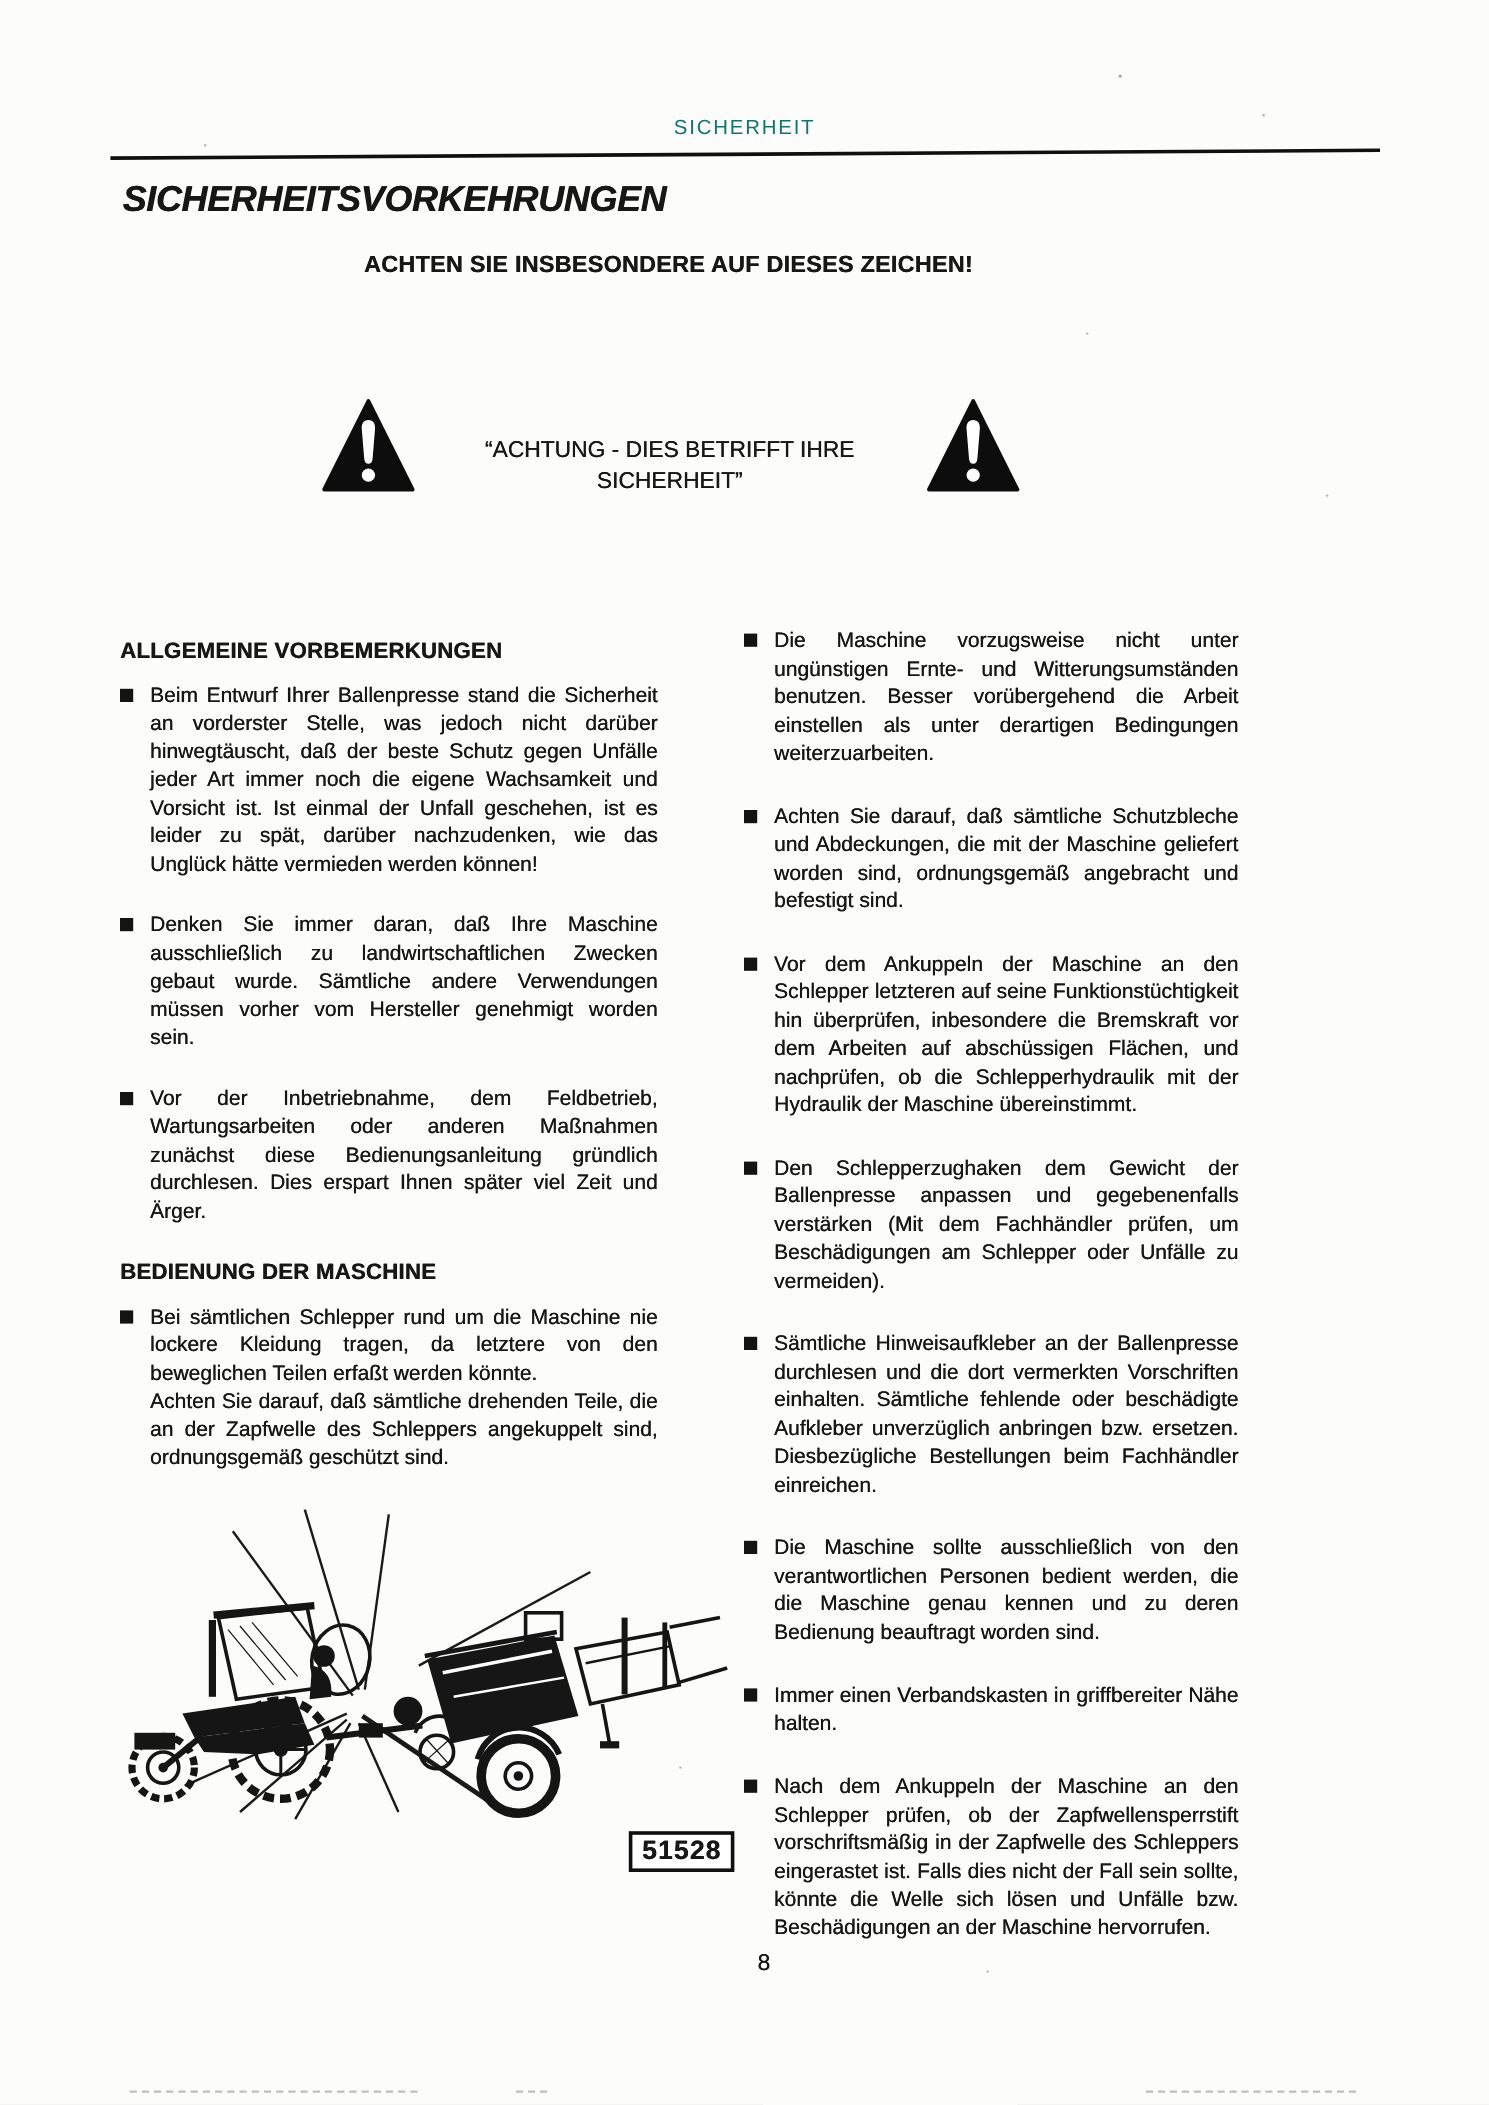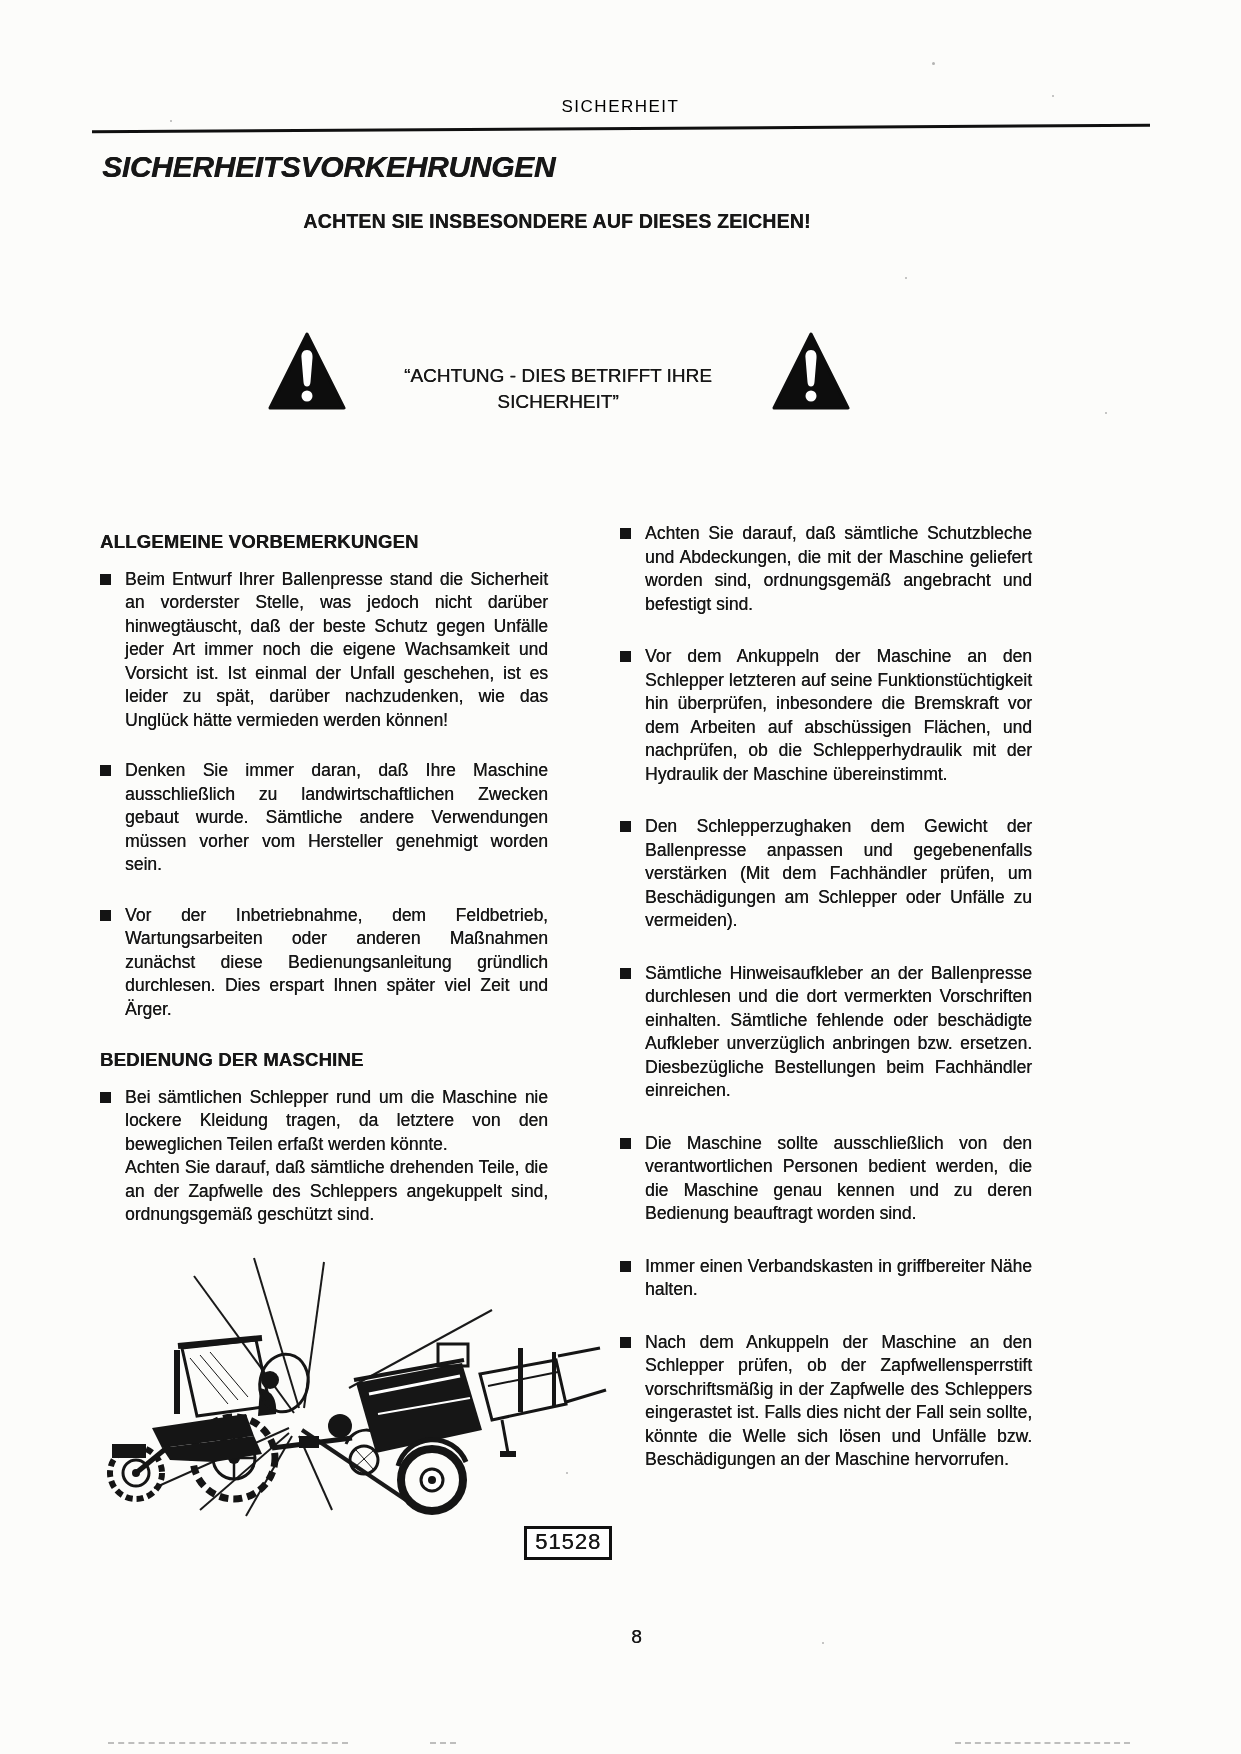--- a/index.html
+++ b/index.html
@@ -10,21 +10,21 @@
     background:#fcfcfa;
     font-family:"Liberation Sans", sans-serif;
     color:#171717;
     overflow:hidden;
   }
   .page *{box-sizing:border-box;}
   h1,h2,p,ul,figure{margin:0;padding:0;}
 
   .running-title{
     position:absolute;top:97px;left:0;width:100%;
-    text-align:center;font-size:17px;letter-spacing:1.5px;color:#000000;
+    text-align:center;font-size:17px;letter-spacing:1.5px;color:#0f766e;
   }
   .top-rule{
     position:absolute;top:127px;left:92px;width:1058px;height:3px;
     background:#101010;transform:rotate(-0.35deg);
   }
   .main-title{
     position:absolute;top:150px;left:102px;
     font-size:30px;font-weight:bold;font-style:italic;letter-spacing:-0.3px;
     text-shadow:0.4px 0 #171717;
   }
@@ -63,21 +63,21 @@
   .sq{flex:0 0 11px;width:11px;height:11px;background:#141414;margin-top:6px;}
   .btext{flex:1;}
   .btext p{margin:0;}
 
   .figure{position:absolute;left:94px;top:1248px;width:524px;height:322px;}
   .figure svg{display:block;width:100%;height:100%;}
   .fig-label{
     position:absolute;left:430px;top:278px;
     border:3px solid #101010;background:#fff;
     padding:0 8px 2px 8px;
-    font-weight:normal;font-size:22px;letter-spacing:1px;
+    font-weight:bold;font-size:22px;letter-spacing:1px;
     text-shadow:0.4px 0 #171717;
   }
 
   .page-num{
     position:absolute;top:1626px;left:0;width:100%;
     text-align:center;font-size:19px;transform:translateX(16px);
     text-shadow:0.3px 0 #171717;
   }
 
   .scan-dash{position:absolute;top:1742px;border-top:2px dashed #8d8d8d;opacity:.55;}
@@ -138,20 +138,24 @@
         <div class="btext">
           <p>Bei sämtlichen Schlepper rund um die Maschine nie lockere Kleidung tragen, da letztere von den beweglichen Teilen erfaßt werden könnte.</p>
           <p>Achten Sie darauf, daß sämtliche drehenden Teile, die an der Zapfwelle des Schleppers angekuppelt sind, ordnungsgemäß geschützt sind.</p>
         </div>
       </li>
     </ul>
   </section>
 
   <section class="col right">
     <ul class="bullets" style="margin-top:0;">
+      <li class="bullet">
+        <span class="sq"></span>
+        <div class="btext">Die Maschine vorzugsweise nicht unter ungünstigen Ernte- und Witterungsumständen benutzen. Besser vorübergehend die Arbeit einstellen als unter derartigen Bedingungen weiterzuarbeiten.</div>
+      </li>
       <li class="bullet">
         <span class="sq"></span>
         <div class="btext">Achten Sie darauf, daß sämtliche Schutzbleche und Abdeckungen, die mit der Maschine geliefert worden sind, ordnungsgemäß angebracht und befestigt sind.</div>
       </li>
       <li class="bullet">
         <span class="sq"></span>
         <div class="btext">Vor dem Ankuppeln der Maschine an den Schlepper letzteren auf seine Funktionstüchtigkeit hin überprüfen, inbesondere die Bremskraft vor dem Arbeiten auf abschüssigen Flächen, und nachprüfen, ob die Schlepperhydraulik mit der Hydraulik der Maschine übereinstimmt.</div>
       </li>
       <li class="bullet">
         <span class="sq"></span>

